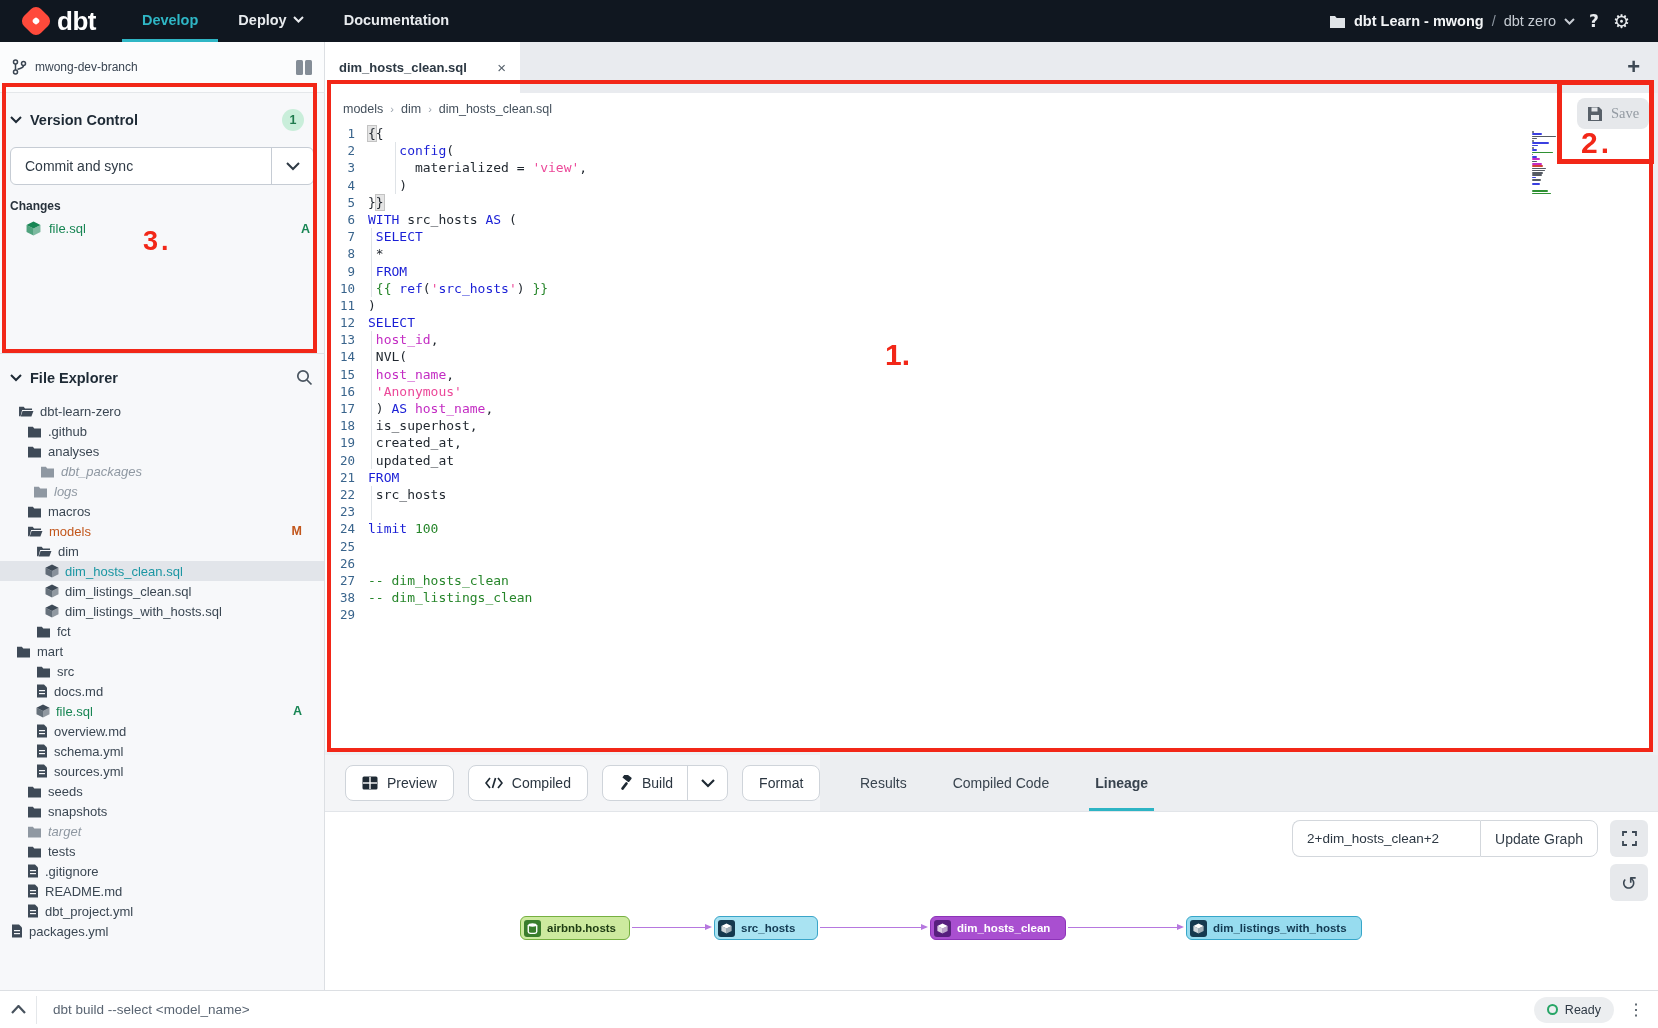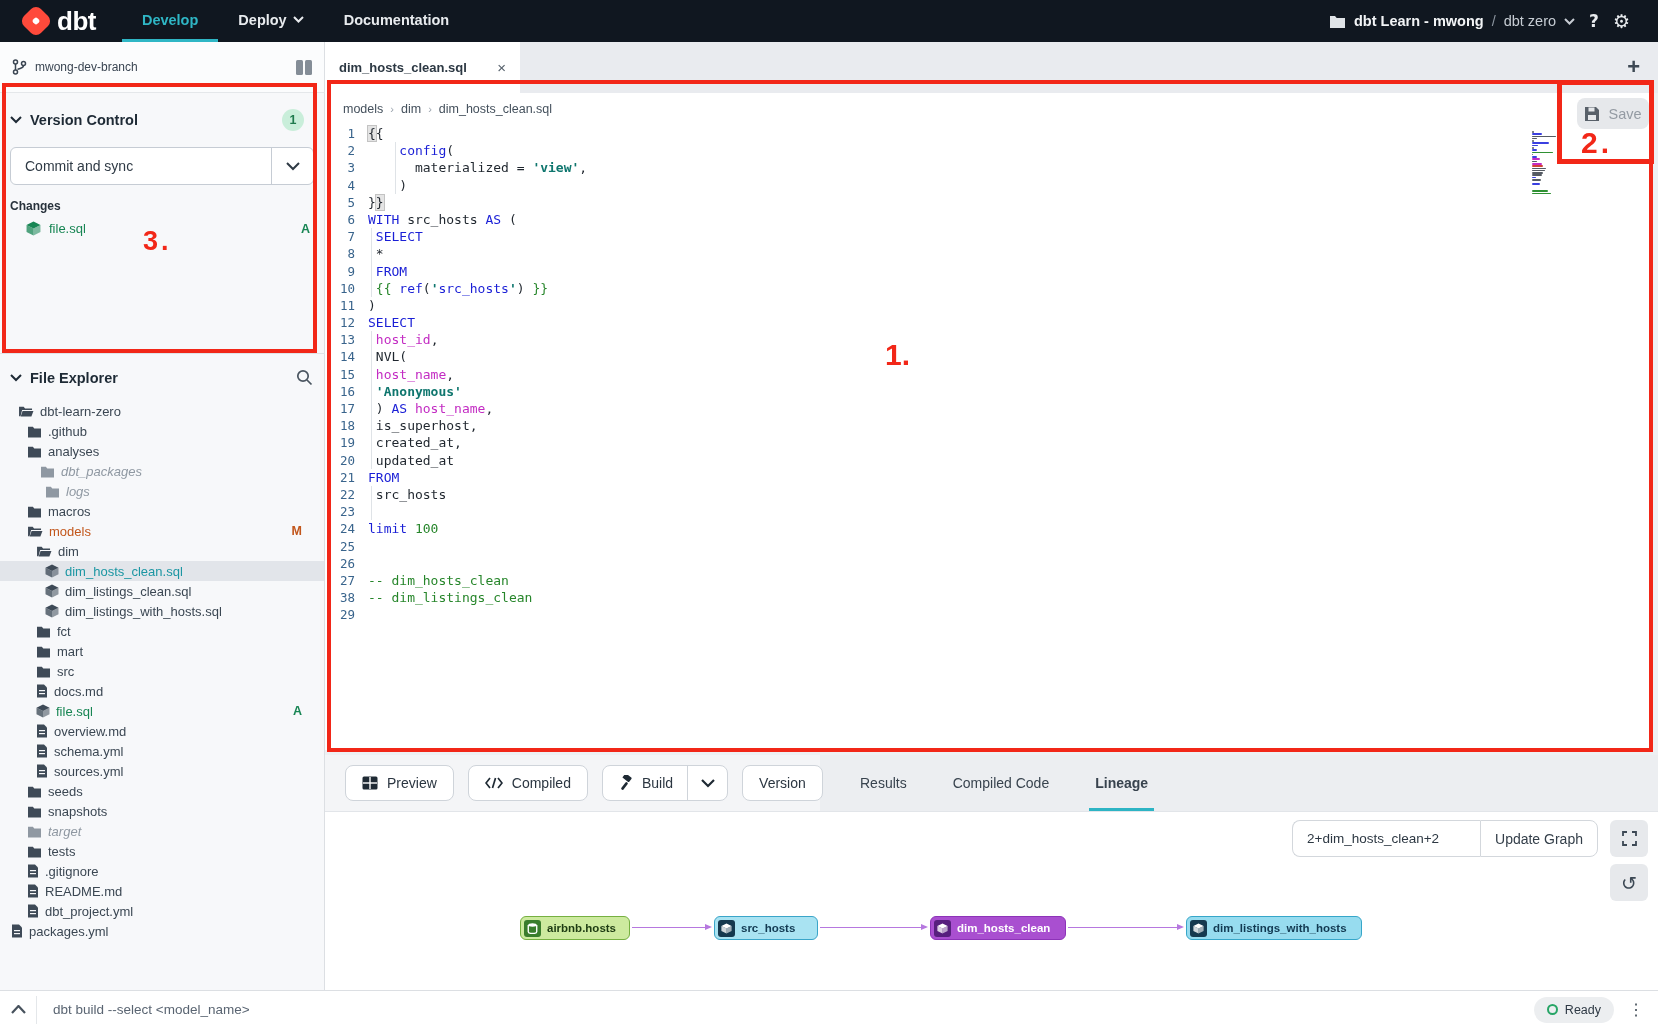--- a/index.html
+++ b/index.html
@@ -61,25 +61,25 @@
 
   
   .main-bg { position:absolute; left:325px; top:93px; width:1333px; height:897px; background:#eef0f3; }
   .card { position:absolute; left:325px; top:93px; width:1327px; height:657px; background:#ffffff; z-index:2; }
   .breadcrumb { display:flex; align-items:center; gap:7px; padding:9px 0 4px 18px; font-size:12.5px; color:#44505c; }
   .crumb-sep { color:#9aa3ad; font-size:11px; }
   #code { position:absolute; left:0; top:32px; font-family:"DejaVu Sans Mono", monospace; font-size:13px; }
   .cline { position:relative; height:17.2px; line-height:17.2px; padding-left:43px; white-space:pre; }
   .lnum { position:absolute; left:0; top:0; width:30px; text-align:right; color:#39648c; font-size:12.5px; }
   .guide { position:absolute; top:0; bottom:0; width:1px; background:#dfe3e7; }
-  .tk-d { color:#1f262e; } .tk-k { color:#1a1fd6; } .tk-s { color:#0f766e;font-weight:bold; }
+  .tk-d { color:#1f262e; } .tk-k { color:#1a1fd6; } .tk-s { color:#ec4899; }
   .tk-m { color:#c32cc3; } .tk-g { color:#27862b; }
   .tk-hl { color:#1f262e; background:#e4e4e4; box-shadow:0 0 0 1px #c3c3c3; }
   .save-btn { position:absolute; left:1252px; top:5px; width:72px; height:31px; background:#e6e8eb; border-radius:8px; display:flex; align-items:center; justify-content:center; gap:8px; cursor:pointer; }
-  .save-btn span { font-size:14.5px; color:#949ba3; }
+  .save-btn span { font-size:14.5px; color:#949ba3;font-family:Liberation Serif, serif; }
   #minimap { position:absolute; left:1207px; top:38px; width:26px; }
   #minimap i { display:block; height:1.6px; margin-bottom:0.7px; border-radius:1px; }
 
   
   .action-bar { position:absolute; left:325px; top:755px; width:1333px; height:57px; background:#f4f5f7; border-bottom:1px solid #e2e5e9; z-index:2; }
   .action-bar .right-zone { position:absolute; left:495px; top:0; right:0; bottom:0; background:#eceef1; }
   .btn-row { position:absolute; left:20px; top:10px; display:flex; gap:14px; }
   .act-btn { height:36px; background:#ffffff; border:1px solid #cfd4da; border-radius:8px; display:flex; align-items:center; gap:9px; padding:0 16px; font-size:14px; color:#2b3641; cursor:pointer; }
   .split { display:flex; align-items:stretch; background:#ffffff; border:1px solid #cfd4da; border-radius:8px; height:36px; }
   .split .main { display:flex; align-items:center; gap:9px; padding:0 14px; font-size:14px; color:#2b3641; cursor:pointer; }
@@ -244,21 +244,21 @@
           <span class="lbl">analyses</span>
         </div>
         <div class="tree-row muted" style="padding-left: 40px;">
           <span style="color: rgb(62, 74, 87); display: flex;">
             <svg class="ic tree-ic" width="15" height="13" viewBox="0 0 16 14">
               <path d="M1 2h5.2l1.6 1.9H15v9.5H1z" fill="currentColor"></path>
             </svg>
           </span>
           <span class="lbl">dbt_packages</span>
         </div>
-        <div class="tree-row muted" style="padding-left: 45px;">
+        <div class="tree-row muted" style="padding-left: 33px;">
           <span style="color: rgb(62, 74, 87); display: flex;">
             <svg class="ic tree-ic" width="15" height="13" viewBox="0 0 16 14">
               <path d="M1 2h5.2l1.6 1.9H15v9.5H1z" fill="currentColor"></path>
             </svg>
           </span>
           <span class="lbl">logs</span>
         </div>
         <div class="tree-row" style="padding-left: 27px;">
           <span style="color: rgb(62, 74, 87); display: flex;">
             <svg class="ic tree-ic" width="15" height="13" viewBox="0 0 16 14">
@@ -317,21 +317,21 @@
           <span class="lbl">dim_listings_with_hosts.sql</span>
         </div>
         <div class="tree-row" style="padding-left: 36px;">
           <span style="color: rgb(62, 74, 87); display: flex;">
             <svg class="ic tree-ic" width="15" height="13" viewBox="0 0 16 14">
               <path d="M1 2h5.2l1.6 1.9H15v9.5H1z" fill="currentColor"></path>
             </svg>
           </span>
           <span class="lbl">fct</span>
         </div>
-        <div class="tree-row" style="padding-left: 36px;">
+        <div class="tree-row" style="padding-left: 16px;">
           <span style="color: rgb(62, 74, 87); display: flex;">
             <svg class="ic tree-ic" width="15" height="13" viewBox="0 0 16 14">
               <path d="M1 2h5.2l1.6 1.9H15v9.5H1z" fill="currentColor"></path>
             </svg>
           </span>
           <span class="lbl">mart</span>
         </div>
         <div class="tree-row" style="padding-left: 36px;">
           <span style="color: rgb(62, 74, 87); display: flex;">
             <svg class="ic tree-ic" width="15" height="13" viewBox="0 0 16 14">
@@ -574,21 +574,21 @@
             </svg>
           <span>Build</span>
         </span>
         <span class="caret">
           <svg class="ic" width="14" height="9" viewBox="0 0 14 9">
               <polyline points="1,1 7,7 13,1" fill="none" stroke="#1f2a34" stroke-width="2.2"></polyline>
             </svg>
         </span>
       </div>
       <div class="act-btn">
-        <span>Version</span>
+        <span>Format</span>
       </div>
     </div>
     <div class="bottom-tabs">
       <div class="btab">
           <span>Results</span>
         </div>
       <div class="btab">
           <span>Compiled Code</span>
         </div>
       <div class="btab active">

